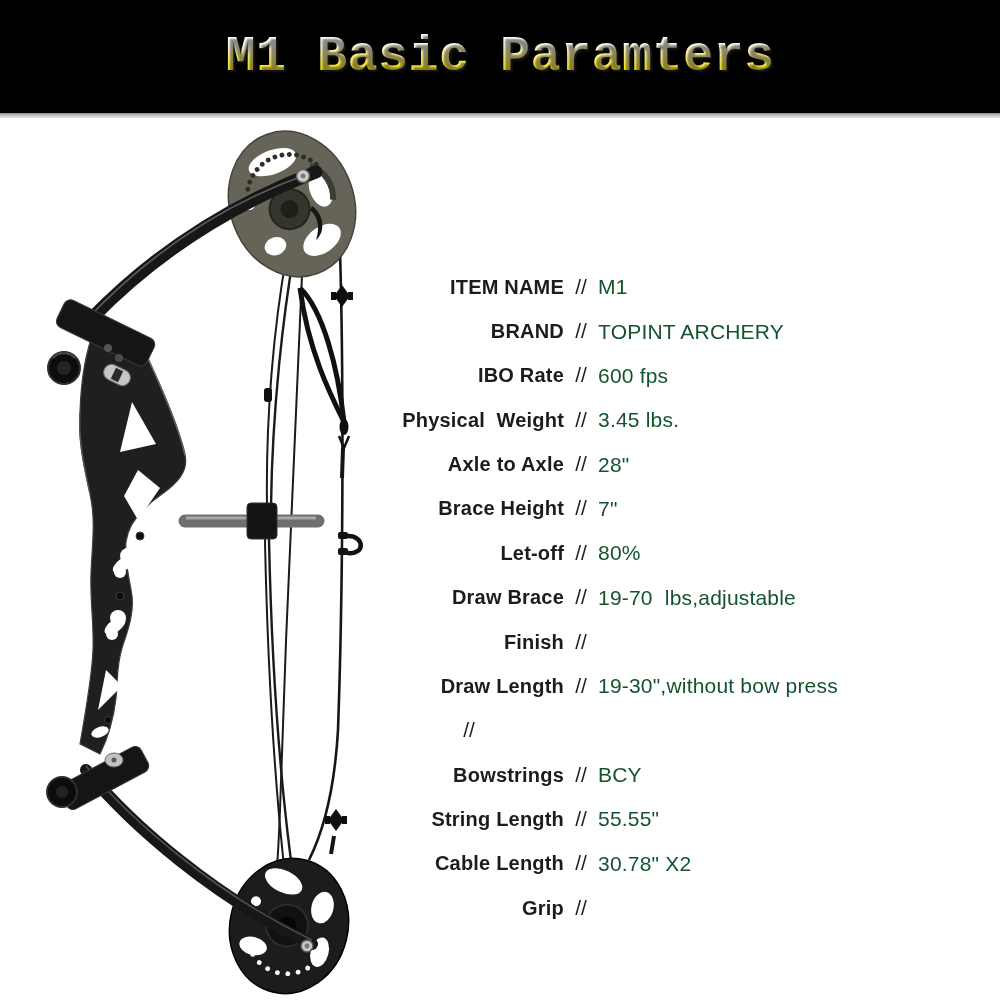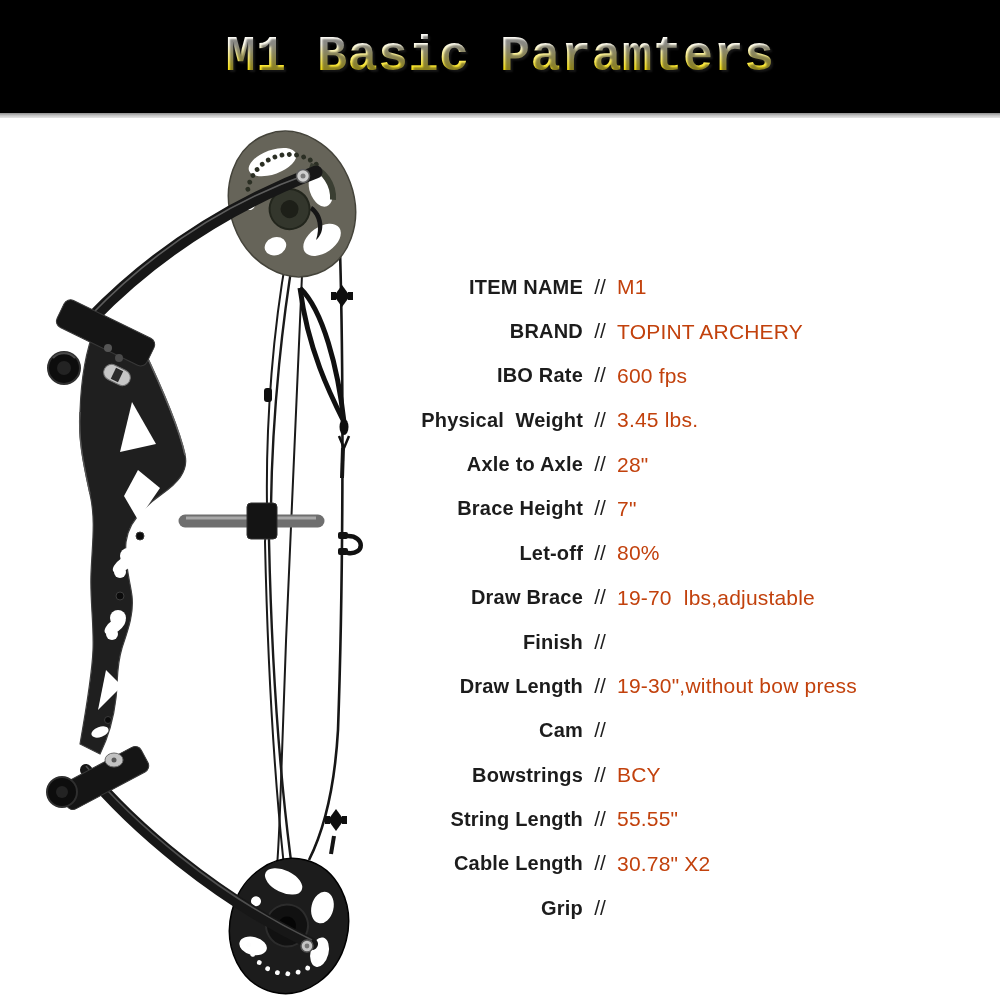--- a/index.html
+++ b/index.html
@@ -19,27 +19,27 @@
     font-size:50px;font-weight:bold;letter-spacing:0.5px;color:#ffe600;
     text-shadow:2px 2px 2px rgba(40,40,40,0.55);
   }
   @supports ((-webkit-background-clip:text) or (background-clip:text)){
     .page-title{
       background:linear-gradient(180deg,#ffffff 6%,#fffdf0 28%,#fff27a 52%,#ffe600 76%,#f3d600 100%);
       -webkit-background-clip:text;background-clip:text;color:transparent;
     }
   }
   .bow-wrap{position:absolute;left:20px;top:110px;width:400px;height:890px;}
-  .specs{position:absolute;left:393px;top:265px;width:600px;}
+  .specs{position:absolute;left:374px;top:265px;width:600px;}
   .spec-row{display:grid;grid-template-columns:190px 34px auto;height:44.36px;align-items:center;}
   .spec-label{
     text-align:right;font-weight:bold;font-size:20px;color:#1c1c1c;white-space:pre;letter-spacing:0.2px;
   }
   .spec-sep{text-align:center;font-size:21px;color:#202020;padding-bottom:1px;}
-  .spec-value{font-size:21px;color:#c2410c;white-space:pre;letter-spacing:0.2px;}
+  .spec-value{font-size:21px;color:#14532d;white-space:pre;letter-spacing:0.2px;}
 </style>
 </head>
 <body>
 
 <div class="header">
   <span class="page-title">M1 Basic Paramters</span>
 </div>
 <div class="header-divider"></div>
 
 <div class="bow-wrap">
@@ -254,21 +254,20 @@
   <div class="spec-row">
     <span class="spec-label">Finish</span>
     <span class="spec-sep">//</span>
   </div>
   <div class="spec-row">
     <span class="spec-label">Draw Length</span>
     <span class="spec-sep">//</span>
     <span class="spec-value">19-30",without bow press</span>
   </div>
   <div class="spec-row">
-    <span class="spec-label">Cam</span>
     <span class="spec-sep">//</span>
   </div>
   <div class="spec-row">
     <span class="spec-label">Bowstrings</span>
     <span class="spec-sep">//</span>
     <span class="spec-value">BCY</span>
   </div>
   <div class="spec-row">
     <span class="spec-label">String Length</span>
     <span class="spec-sep">//</span>

